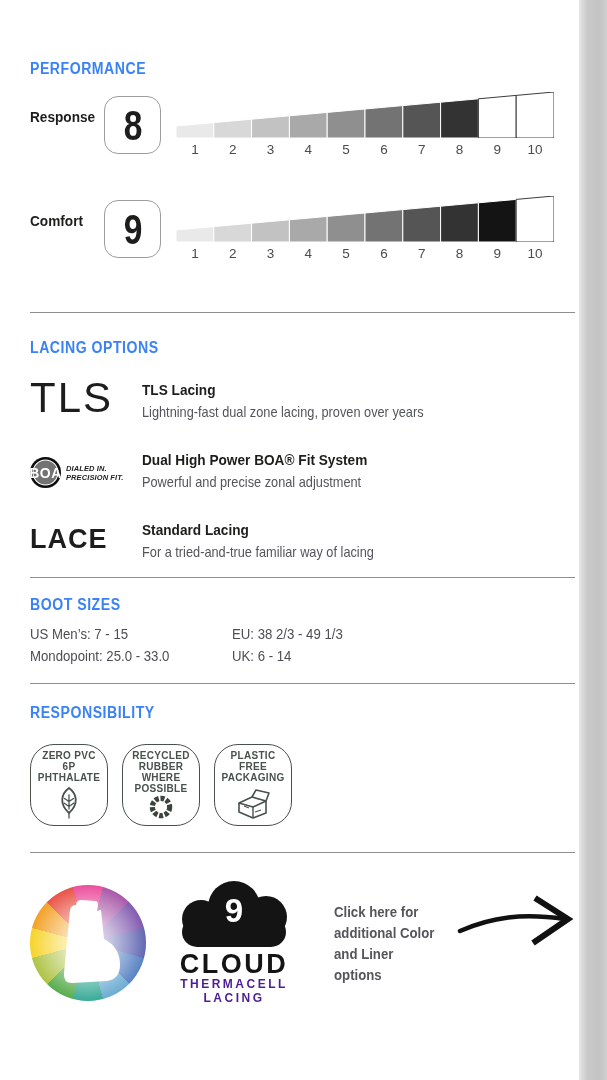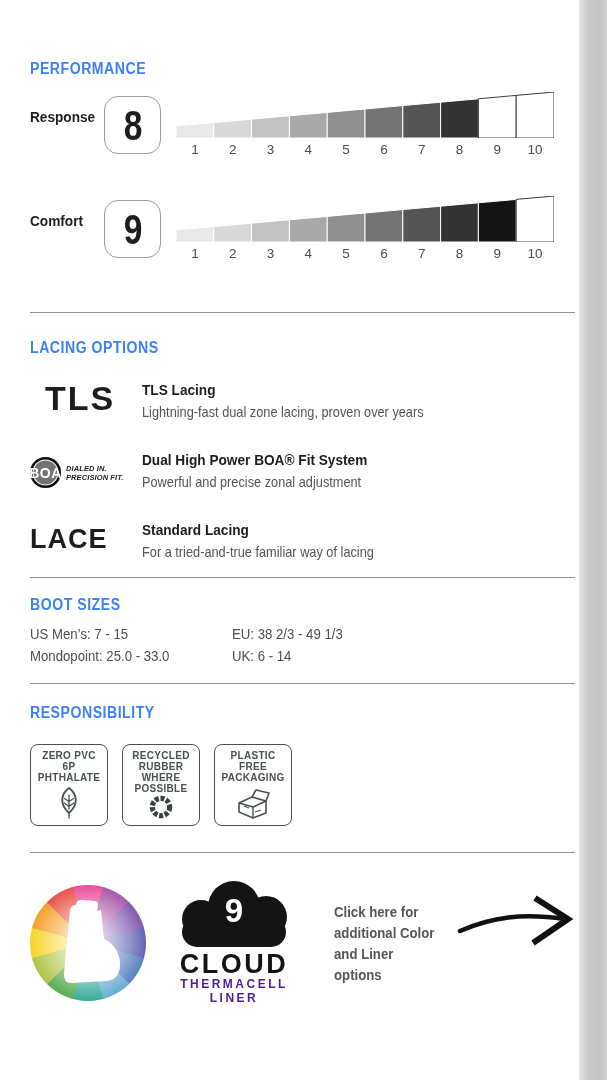--- a/index.html
+++ b/index.html
@@ -27,40 +27,40 @@
   .rule{border:none;border-top:1.5px solid #8f8f8f;margin:0;width:545px;}
   .rule1{margin-top:26px;}
   .rule2{margin-top:10px;}
   .rule3{margin-top:16px;}
   .rule4{margin-top:26px;}
 
   
   .lacing-heading{margin-top:26px;}
   .lace-row{display:flex;margin-top:24px;min-height:46px;}
   .lace-logo-col{width:112px;flex:none;display:flex;align-items:flex-start;}
-  .logo-tls{font-size:34px;font-weight:700;letter-spacing:2px;line-height:30px;margin-top:2px;margin-left:15px;}
+  .logo-tls{font-size:42px;font-weight:400;letter-spacing:2px;line-height:30px;margin-top:2px;}
   .logo-lace{font-size:27px;font-weight:700;letter-spacing:1px;line-height:28px;margin-top:4px;}
   .boa-circle{width:31px;height:31px;border-radius:50%;background:#737373;color:#fff;
     display:flex;align-items:center;justify-content:center;font-size:14px;font-weight:700;
     letter-spacing:0.5px;box-shadow:inset 0 0 0 2.5px #0d0d0d, inset 0 0 0 3.5px #ffffff;margin-top:6px;}
   .boa-tagline{font-size:7.5px;line-height:9px;font-weight:700;font-style:italic;
     white-space:pre-line;margin:13px 0 0 5px;letter-spacing:0.1px;}
   .lace-title{font-size:15.5px;font-weight:700;}
   .lace-desc{font-size:14.5px;color:#54555a;margin-top:5px;}
 
   
   .sizes-heading{margin-top:18px;}
   .sizes-cols{display:flex;margin-top:9px;align-items:flex-end;}
   .sizes-col{width:202px;}
   .size-line{font-size:15px;color:#4d4e52;font-weight:500;line-height:22px;}
 
   
   .resp-heading{margin-top:20px;}
   .badges{display:flex;gap:14px;margin-top:22px;}
-  .badge{width:78px;height:82px;border:1.6px solid #49514b;border-radius:8px;
+  .badge{width:78px;height:82px;border:1.6px solid #49514b;border-radius:24px;
     display:flex;flex-direction:column;align-items:center;justify-content:flex-start;
     padding:5px 2px 4px;box-sizing:border-box;}
   .badge-text{font-size:10px;line-height:11px;font-weight:700;letter-spacing:0.3px;
     color:#49514b;text-align:center;white-space:pre-line;}
   .badge-icon{margin-top:auto;margin-bottom:1px;}
 
   
   .footer{display:flex;margin-top:24px;align-items:flex-start;}
   .wheel{position:relative;width:116px;height:116px;flex:none;margin-top:8px;}
   .wheel-disc{width:116px;height:116px;border-radius:50%;}
@@ -252,21 +252,21 @@
         <svg width="124" height="74" viewBox="0 0 124 74">
           <circle cx="62" cy="28" r="26" fill="#141414"></circle>
           <circle cx="29" cy="40" r="19" fill="#141414"></circle>
           <circle cx="94" cy="38" r="21" fill="#141414"></circle>
           <rect x="10" y="38" width="104" height="30" rx="15" fill="#141414"></rect>
         </svg>
         <div class="cloud-nine">9</div>
       </div>
       <div class="cloud-name">CLOUD</div>
       <div class="cloud-sub">THERMACELL</div>
-      <div class="cloud-sub">LINER</div>
+      <div class="cloud-sub">LACING</div>
     </div>
 
     <div class="cta"><span class="cond" style="white-space:pre-line;">Click here for
 additional Color
 and Liner options</span></div>
 
     <div class="arrow">
       <svg width="118" height="58" viewBox="0 0 118 58">
         <path d="M3 38 C35 24 65 20 108 26" fill="none" stroke="#111" stroke-width="4.5" stroke-linecap="round"></path>
         <path d="M78 5 L111 26 L76 50" fill="none" stroke="#111" stroke-width="6" stroke-linejoin="miter"></path>

